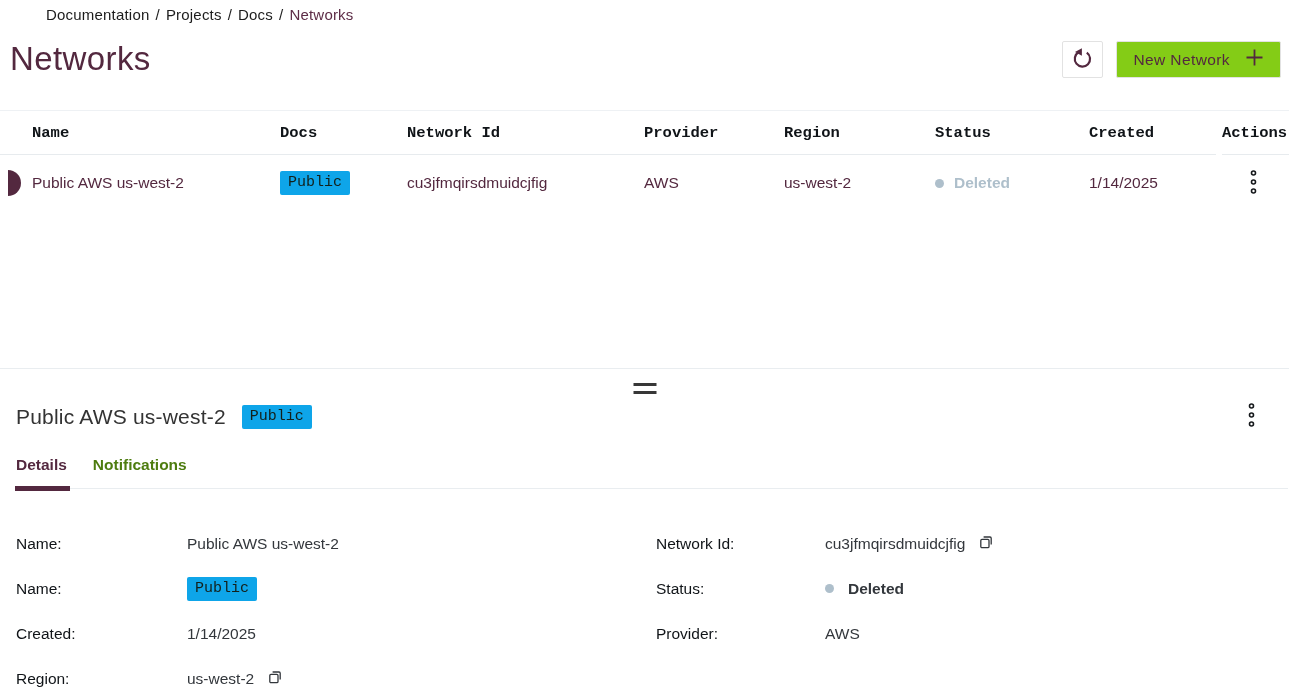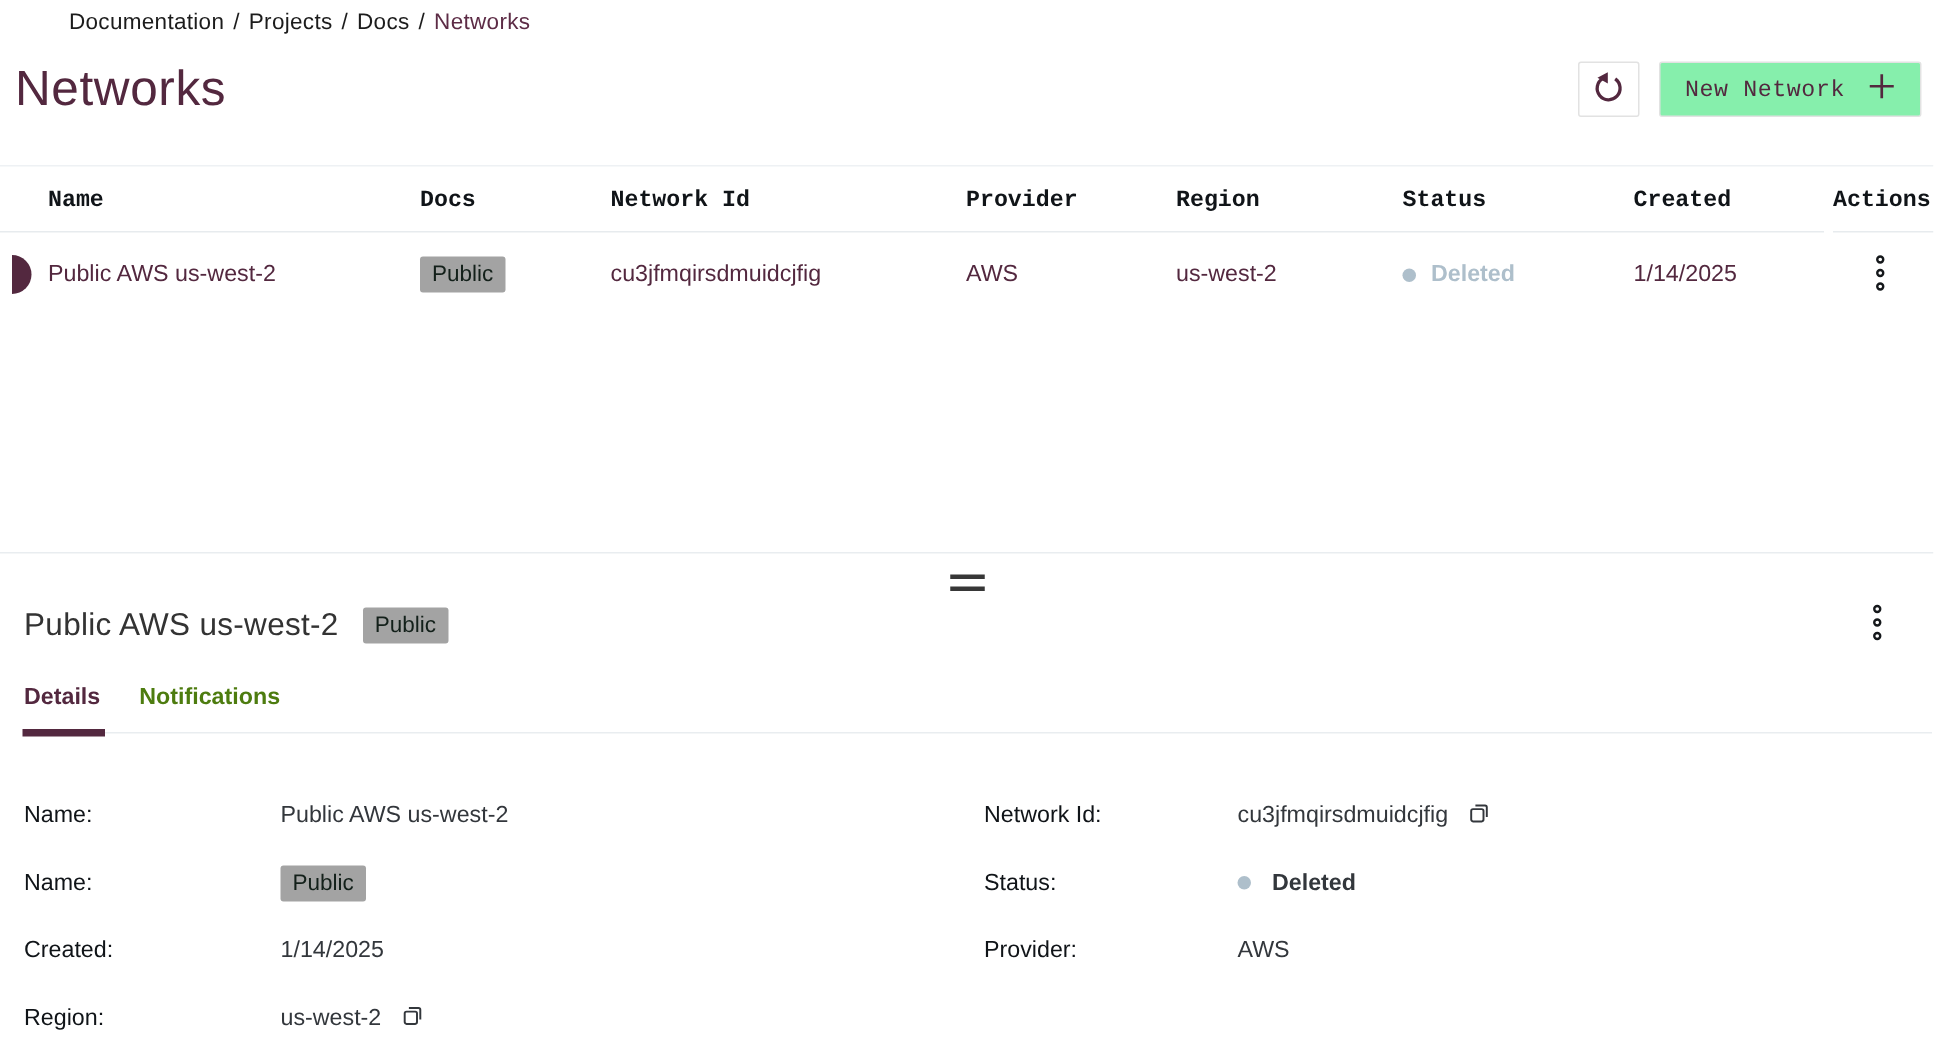--- a/index.html
+++ b/index.html
@@ -27,24 +27,24 @@
     font-size: 33px; font-weight: 400; letter-spacing: .4px;
     color: #53283f;
   }
   .toolbar { position: absolute; top: 41px; right: 8px; display: flex; gap: 13px; }
   .icon-btn {
     width: 41px; height: 37px; background: #fff;
     border: 1px solid #e2e2e2; border-radius: 2px;
     display: flex; align-items: center; justify-content: center; cursor: pointer;
   }
   .new-btn {
-    height: 37px; background: #86efac; border: 1px solid #e2e2e2; border-radius: 2px;
+    height: 37px; background: #84cc16; border: 1px solid #e2e2e2; border-radius: 2px;
     display: flex; align-items: center; gap: 15px; padding: 0 16px;
     color: #53283f; font-size: 15.5px; letter-spacing: .4px; cursor: pointer;
-    font-family: Liberation Mono, monospace;
+    font-family: Liberation Sans, sans-serif;
   }
 
   
   .net-table { position: absolute; top: 110px; left: 0; right: 0; }
   .thead, .trow {
     display: grid;
     grid-template-columns: 248px 127px 237px 140px 151px 154px 133px 63px;
     padding-left: 32px; align-items: center;
   }
   .thead {
@@ -54,22 +54,22 @@
   }
   .hborder-left { position: absolute; bottom: 0; left: 0; width: 1216px; height: 1px; background: #e7ebee; }
   .hborder-right { position: absolute; bottom: 0; left: 1222px; right: 0; height: 1px; background: #e7ebee; }
   .trow { height: 56px; position: relative; font-size: 15.5px; color: #53283f; }
   .row-indicator {
     position: absolute; left: 8px; top: 50%; transform: translateY(-50%);
     width: 13px; height: 26px; background: #53283f;
     border-radius: 0 13px 13px 0;
   }
   .badge {
-    display: inline-block; background: #a3a3a3; color: #13201a;
-    font-size: 15px; padding: 3px 8px 4px; border-radius: 2px;
+    display: inline-block; background: #0ea5e9; color: #13201a;
+    font-size: 15px; padding: 3px 8px 4px; border-radius: 2px; font-family: Liberation Mono, monospace;
   }
   .status { display: flex; align-items: center; gap: 10px; color: #aebfcb; font-weight: bold; }
   .status .dot { width: 9px; height: 9px; border-radius: 50%; background: #aebfcb; }
   .kebab-btn { background: none; border: none; cursor: pointer; padding: 4px 6px; justify-self: center; }
 
   
   .drawer { position: absolute; top: 368px; left: 0; right: 0; bottom: 0; border-top: 1px solid #e9edf0; background: #fff; }
   .handle { position: absolute; top: 12px; left: 50%; transform: translateX(-50%); cursor: row-resize; padding: 2px 4px; }
   .handle span { display: block; width: 23px; height: 3px; background: #373737; }
   .handle span + span { margin-top: 5px; }

